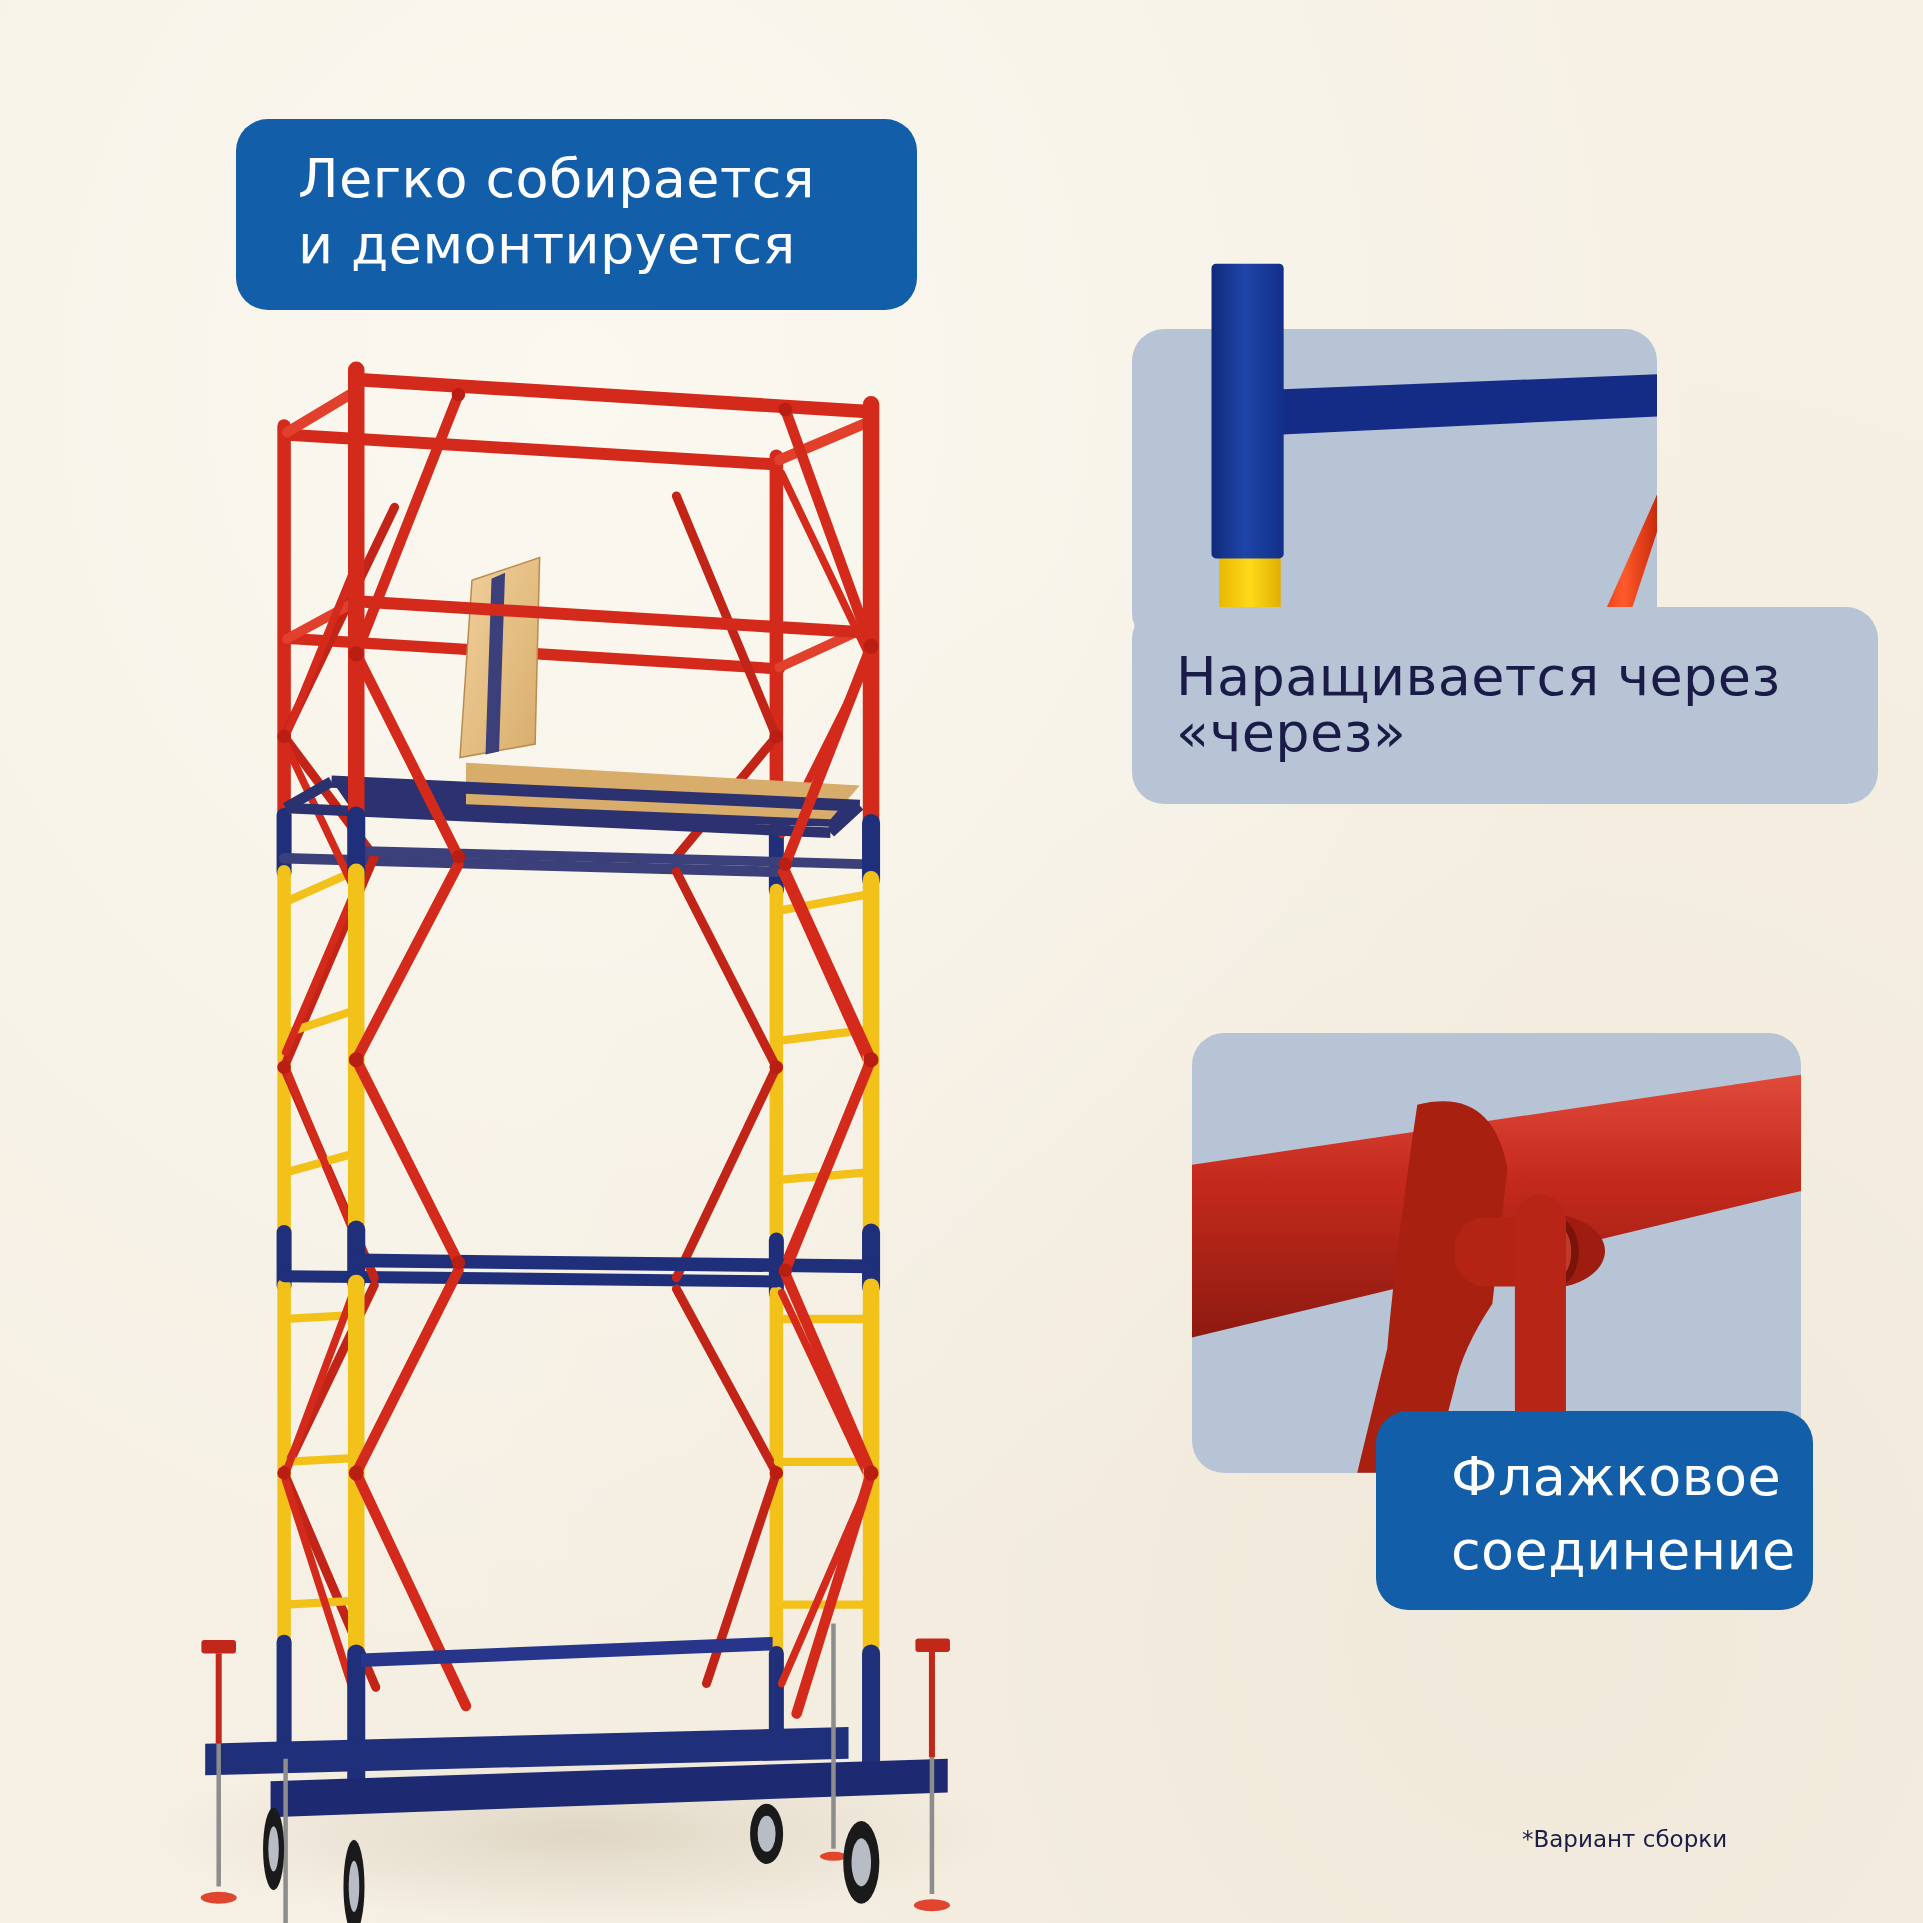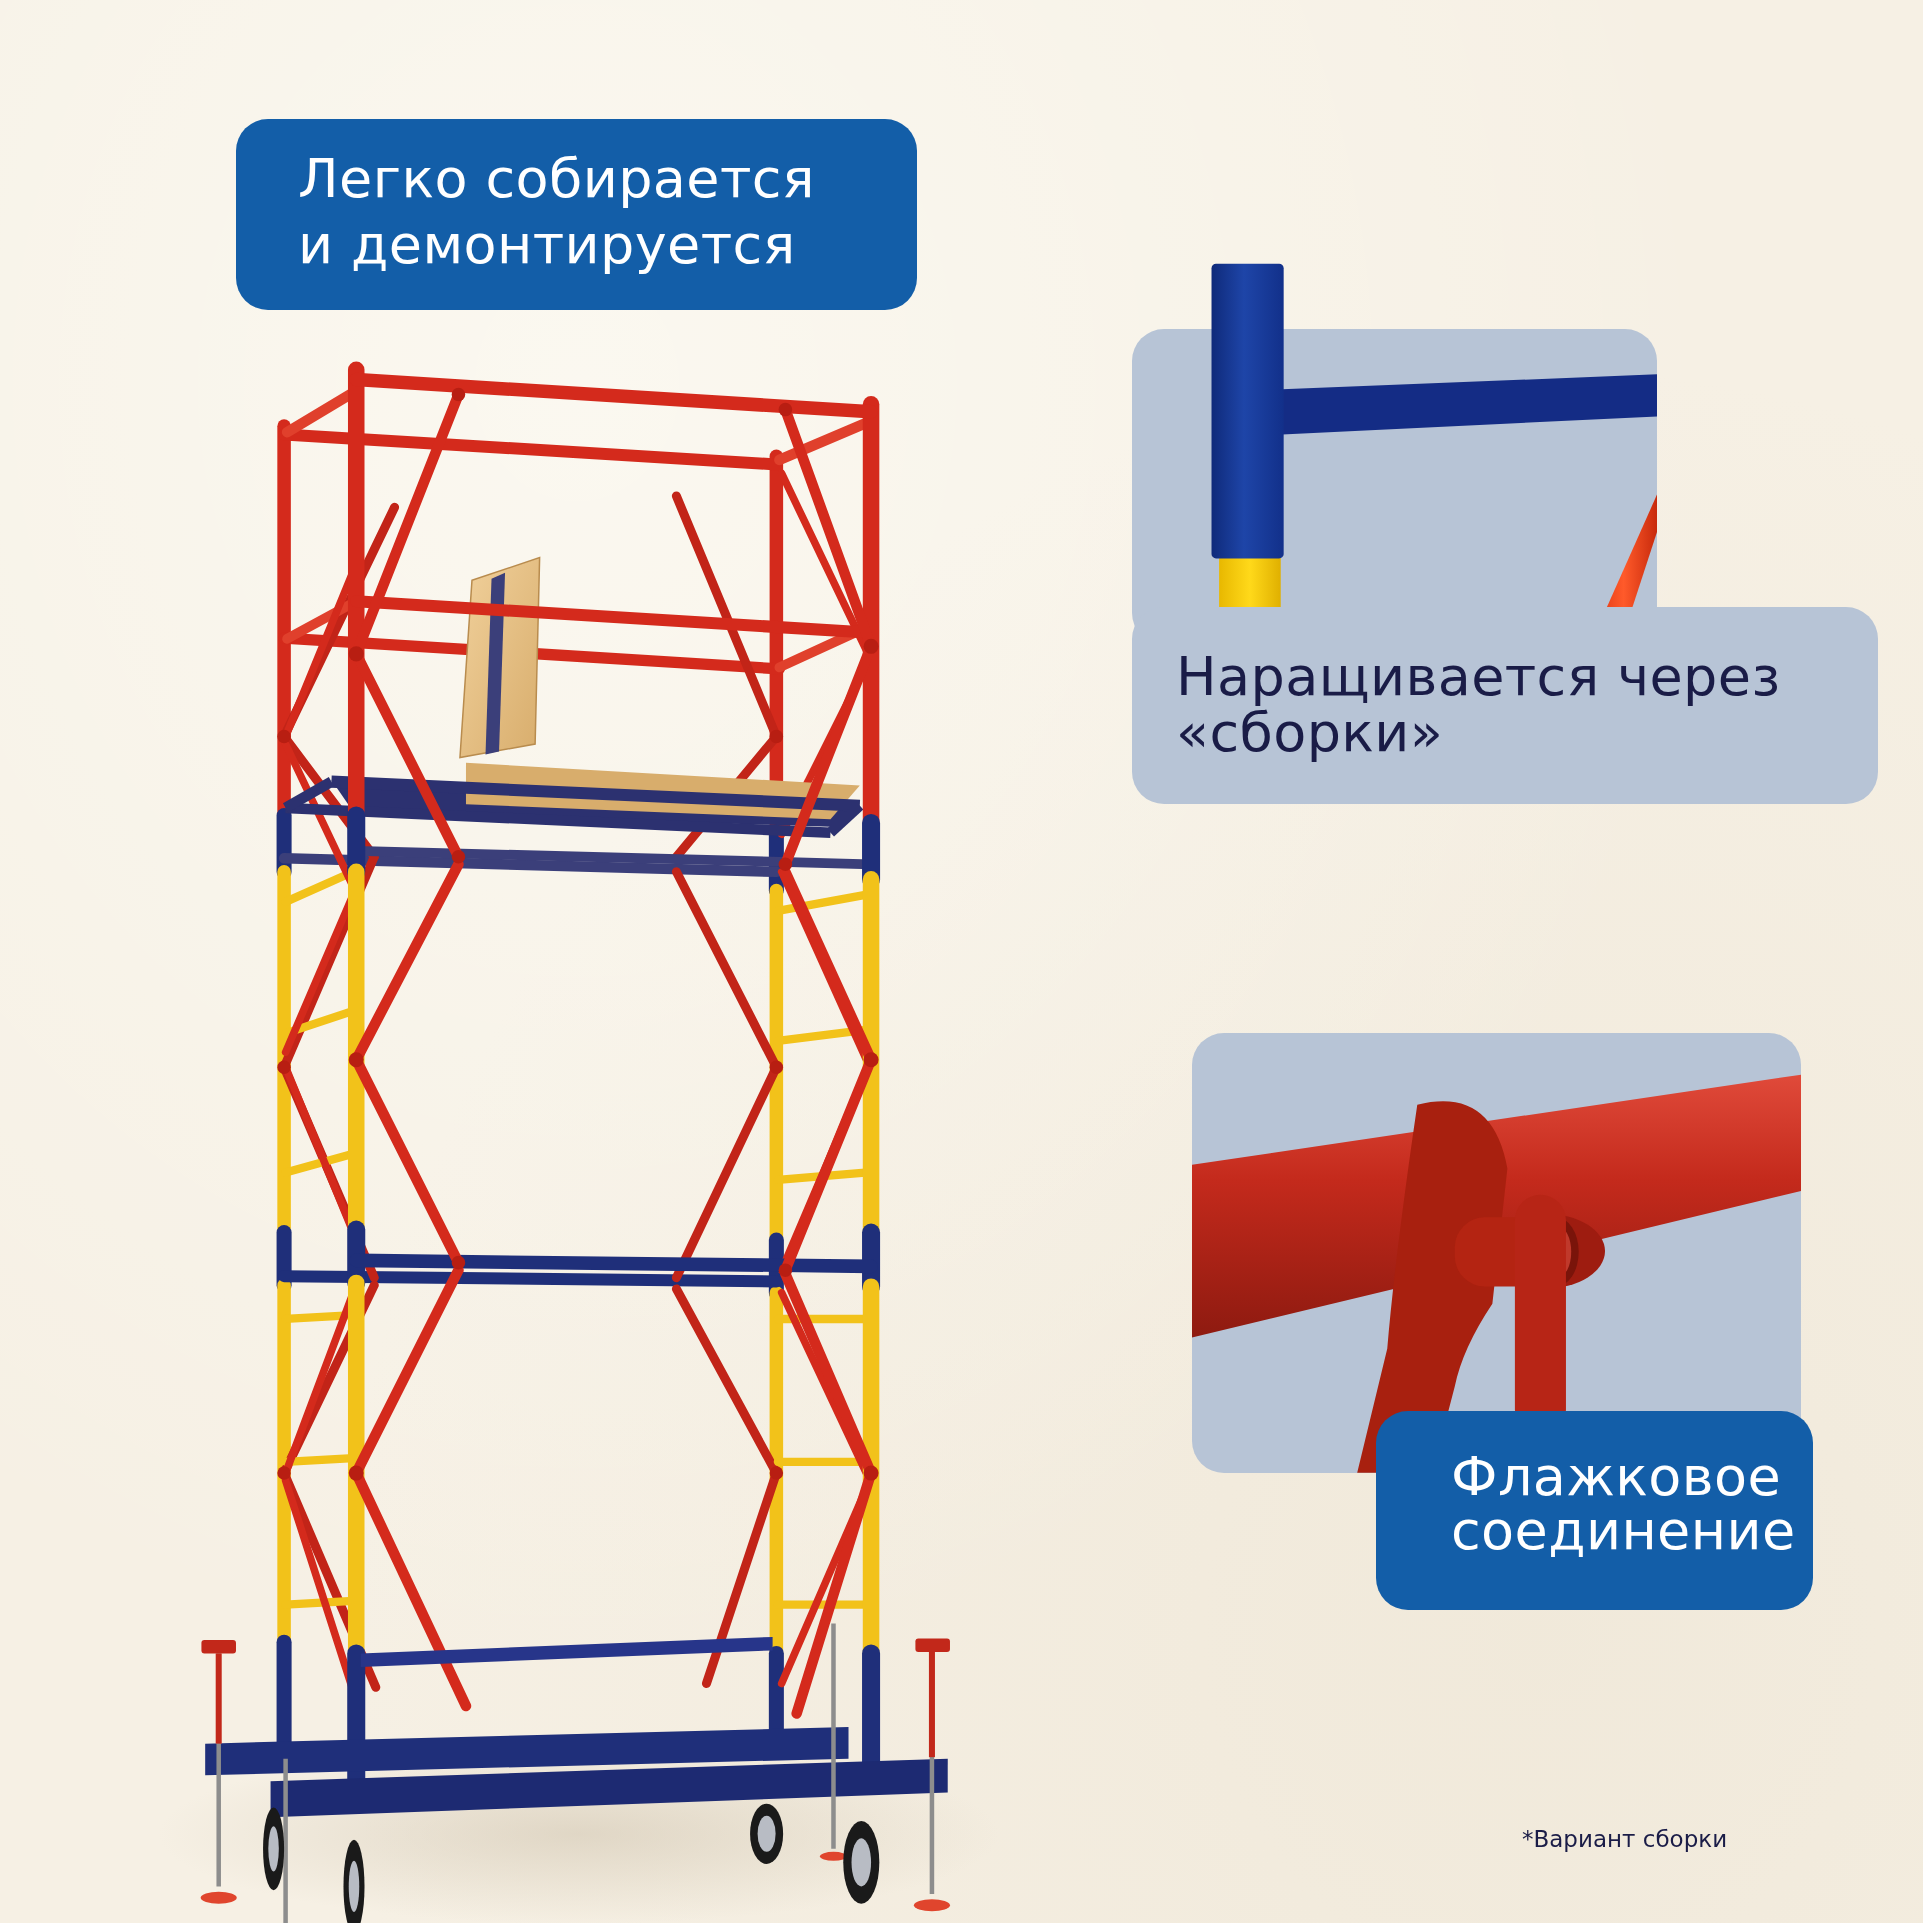--- a/index.html
+++ b/index.html
@@ -254,21 +254,21 @@
     <linearGradient id="tubeBlueMain" x1="0" x2="1" y1="0" y2="0">
       <stop offset="0%" stop-color="#0f2a7a"></stop>
       <stop offset="45%" stop-color="#1e45a8"></stop>
       <stop offset="100%" stop-color="#12308a"></stop>
     </linearGradient>
   </defs>
 </svg>
 
 <div class="label-gray" style="left:1132px; top:607px; width:746px; height:197px;">
   <span class="line navy-text" style="left:44px; top:43px;">Наращивается через</span>
-  <span class="line navy-text" style="left:44px; top:99px;">«сборки»</span>
+  <span class="line navy-text" style="left:44px; top:99px;">«через»</span>
 </div>
 
 <div class="img-box" style="left:1192px; top:1033px; width:609px; height:440px;">
   <svg width="609" height="440" viewBox="0 0 811 585">
     <defs>
       <linearGradient id="barRed" x1="0" x2="0" y1="0" y2="1">
         <stop offset="0%" stop-color="#e04a3a"></stop>
         <stop offset="40%" stop-color="#c42a1c"></stop>
         <stop offset="100%" stop-color="#8e1a10"></stop>
       </linearGradient>
@@ -282,17 +282,17 @@
     <rect x="350" y="245" width="130" height="92" rx="40" fill="#b42412"></rect>
     <ellipse cx="485" cy="291" rx="30" ry="46" fill="#7a140a"></ellipse>
     <ellipse cx="487" cy="291" rx="18" ry="34" fill="#c0392b"></ellipse>
 
     <rect x="430" y="215" width="68" height="320" rx="34" fill="#b72516"></rect>
   </svg>
 </div>
 
 <div class="label-blue" style="left:1376px; top:1411px; width:437px; height:199px;">
   <span class="line white-text" style="left:75px; top:39px;">Флажковое</span>
-  <span class="line white-text" style="left:75px; top:93px;">соединение</span>
+  <span class="line white-text" style="left:75px; top:113px;">соединение</span>
 </div>
 
 <span class="footnote" style="left:1522px; top:1828px;">*Вариант сборки</span>
 
 
 </body></html>

